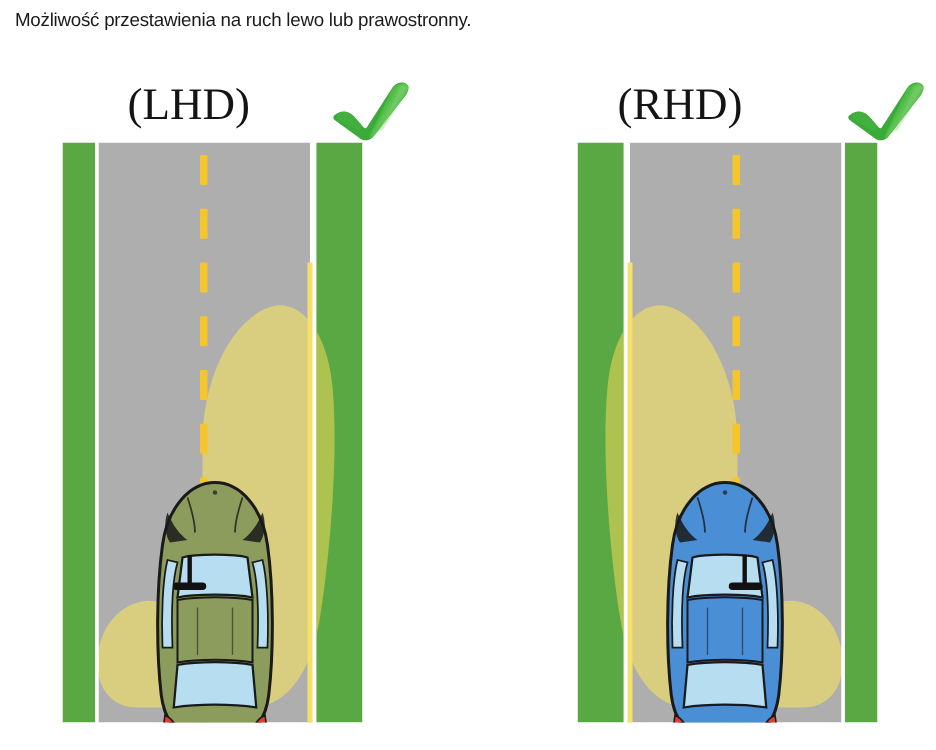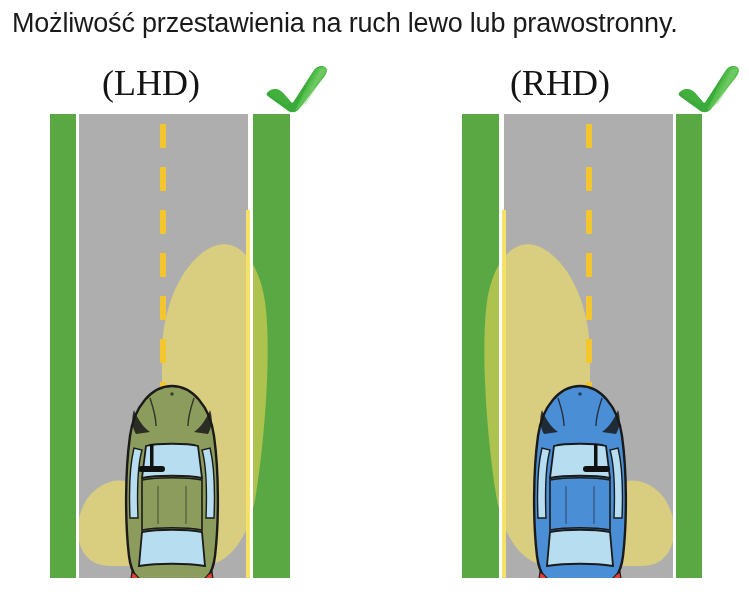--- a/index.html
+++ b/index.html
@@ -20,21 +20,21 @@
     height: 600px;
   }
 
   
   #title {
     position: absolute;
     left: 12px;
     top: 8px;
     width: 730px;
     font-family: "Liberation Sans", sans-serif;
-    font-size: 27px;
+    font-size: 15px;
     font-weight: 400;
     color: #1a1a1a;
     letter-spacing: -0.2px;
     white-space: nowrap;
   }
 
   
   .panel-head {
     position: absolute;
     top: 62px;
@@ -83,21 +83,21 @@
           <path d="M52 7 C55 3 60 2 63 4 C66 6 64 10 61 14 L37 45 C35 47 33 47 34 44 Z" fill="#54c04a" opacity="0.85"></path>
           <path d="M57 4 L64 6 L40 42 L35 45 Z" fill="#6cc95e" opacity="0.55"></path>
           <path d="M60 2 L66 5 L44 40 L41 41 Z" fill="#85d173" opacity="0.4"></path>
           <path d="M8 27 C13 24 18 25 22 30 L28 37 L25 41 L8 31 Z" fill="#43b03e"></path>
         </g>
       </svg>
     </div>
   </div>
 
   <div class="panel-head" style="left:462px; width:290px;">
-    <div class="panel-label" style="left:48px;font-family:Liberation Serif, serif;">(RHD)</div>
+    <div class="panel-label" style="left:32px;font-family:Liberation Serif, serif;">(RHD)</div>
     <div class="check-wrap" style="left:212px;">
       <svg width="70" height="50" viewBox="0 0 70 50">
         <g>
           <path d="M6 28 C10 24 16 24 21 29 L29 38 C30 39 31 39 32 37 L52 6 C55 2 60 1 63 3 C66 5 65 9 62 13 L36 46 C33 49 28 49 25 46 L7 33 C4 31 4 29 6 28 Z" fill="#3aaa3a"></path>
           <path d="M52 7 C55 3 60 2 63 4 C66 6 64 10 61 14 L37 45 C35 47 33 47 34 44 Z" fill="#54c04a" opacity="0.85"></path>
           <path d="M57 4 L64 6 L40 42 L35 45 Z" fill="#6cc95e" opacity="0.55"></path>
           <path d="M60 2 L66 5 L44 40 L41 41 Z" fill="#85d173" opacity="0.4"></path>
           <path d="M8 27 C13 24 18 25 22 30 L28 37 L25 41 L8 31 Z" fill="#43b03e"></path>
         </g>
       </svg>

